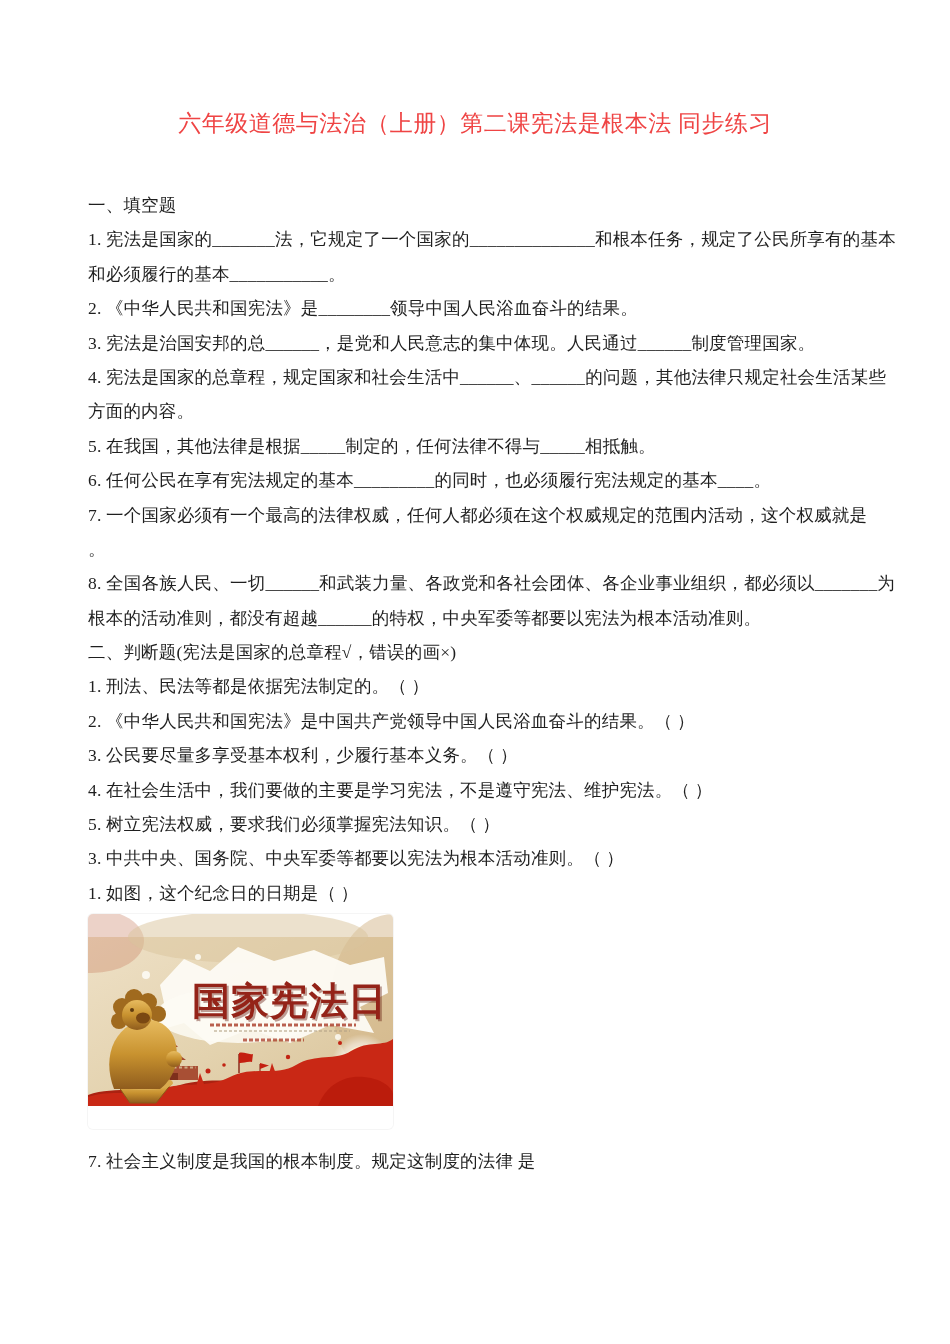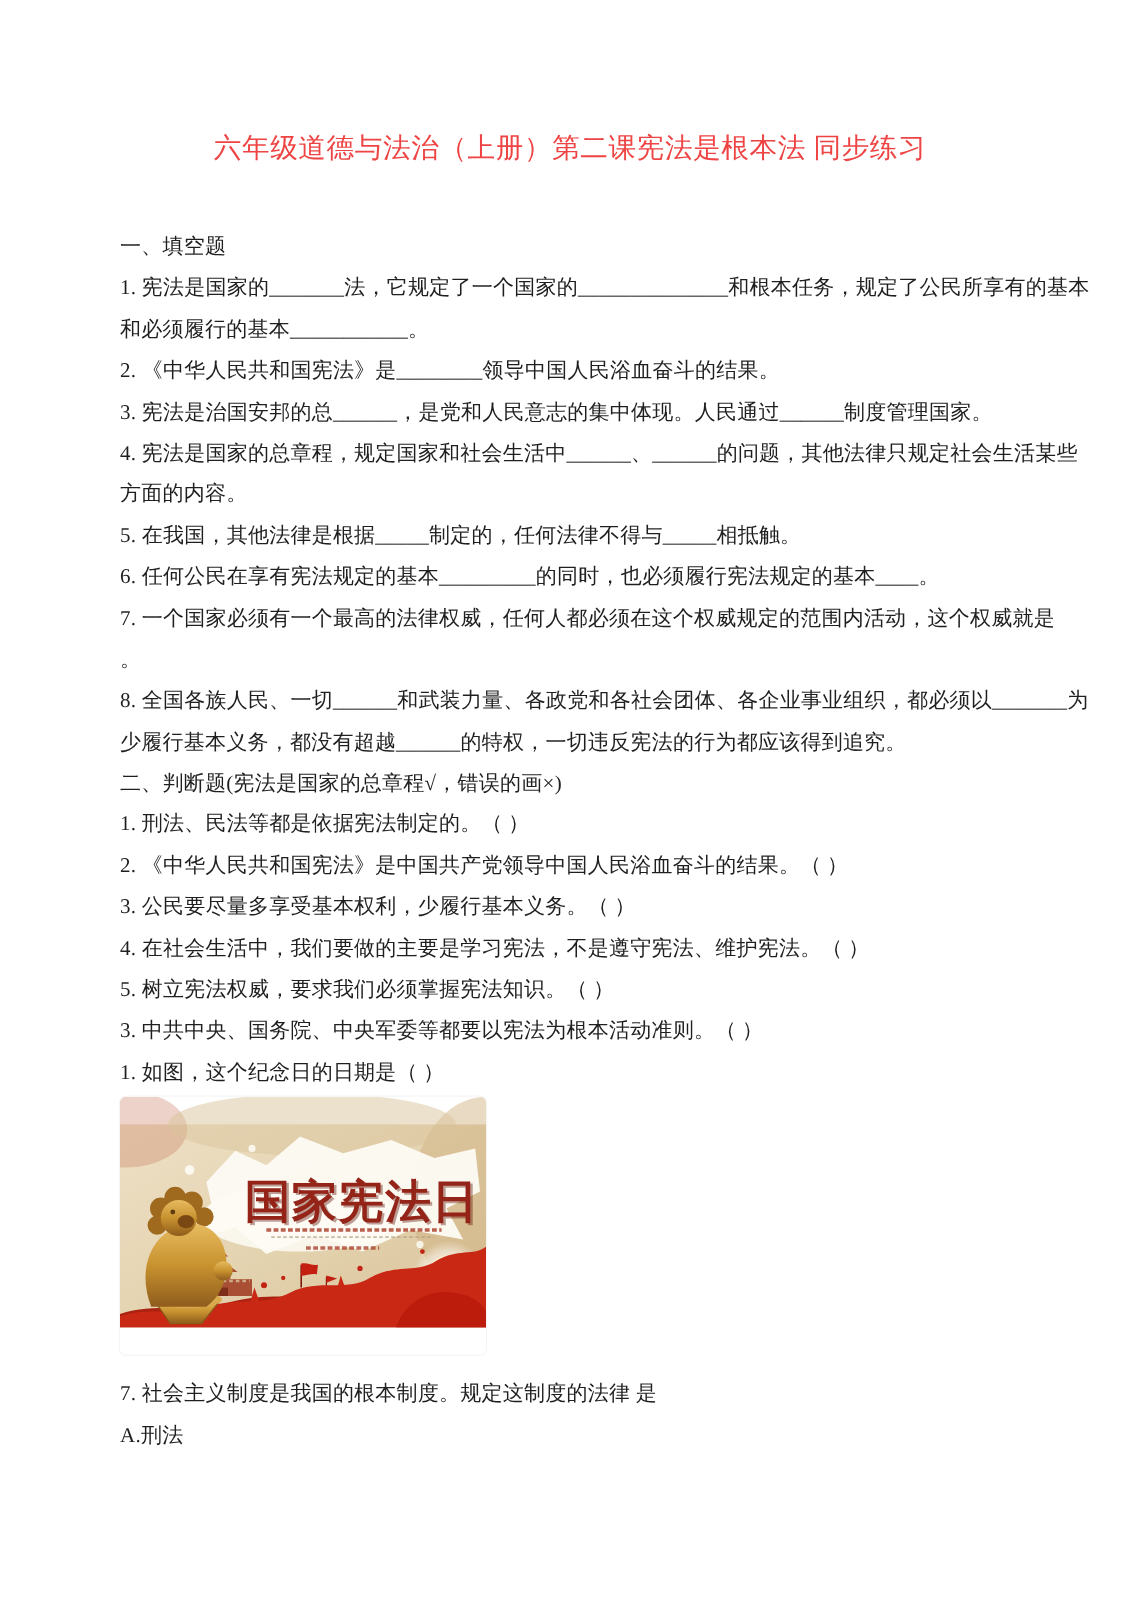--- a/index.html
+++ b/index.html
@@ -7,21 +7,21 @@
     position:relative; width:950px; height:1344px; background:#ffffff;
     font-family:"Liberation Serif","DejaVu Serif",serif; color:#1f1f1f;
     overflow:hidden;
   }
   .doc-title {
     position:absolute; top:112px; left:0; width:100%; margin:0;
     text-align:center; font-size:23px; font-weight:400; color:#ef4444;
     line-height:1; letter-spacing:0.5px;
   }
   .doc {
-    position:absolute; left:88px; top:188px; width:800px; font-size:17.5px;margin-left:12px;
+    position:absolute; left:88px; top:188px; width:800px; font-size:17.5px;
   }
   .line {
     height:34.4px; line-height:34.4px; white-space:nowrap; letter-spacing:0.2px;
   }
   .poster {
     width:305px; height:215px; margin:4px 0 15px 0;
     border-radius:5px; overflow:hidden; position:relative;
     box-shadow:0 0 0 1px rgba(0,0,0,0.04);
   }
   .poster svg { display:block; width:100%; height:100%; }
@@ -44,21 +44,21 @@
     <div class="line">和必须履行的基本___________。</div>
     <div class="line">2. 《中华人民共和国宪法》是________领导中国人民浴血奋斗的结果。</div>
     <div class="line">3. 宪法是治国安邦的总______，是党和人民意志的集中体现。人民通过______制度管理国家。</div>
     <div class="line">4. 宪法是国家的总章程，规定国家和社会生活中______、______的问题，其他法律只规定社会生活某些</div>
     <div class="line">方面的内容。</div>
     <div class="line">5. 在我国，其他法律是根据_____制定的，任何法律不得与_____相抵触。</div>
     <div class="line">6. 任何公民在享有宪法规定的基本_________的同时，也必须履行宪法规定的基本____。</div>
     <div class="line">7. 一个国家必须有一个最高的法律权威，任何人都必须在这个权威规定的范围内活动，这个权威就是</div>
     <div class="line">。</div>
     <div class="line">8. 全国各族人民、一切______和武装力量、各政党和各社会团体、各企业事业组织，都必须以_______为</div>
-    <div class="line">少履行基本义务，都没有超越______的特权，一切违反宪法的行为都应该得到追究。</div>
+    <div class="line">根本的活动准则，都没有超越______的特权，中央军委等都要以宪法为根本活动准则。</div>
 
     <div class="line">二、判断题(宪法是国家的总章程√，错误的画×)</div>
     <div class="line">1. 刑法、民法等都是依据宪法制定的。（ ）</div>
     <div class="line">2. 《中华人民共和国宪法》是中国共产党领导中国人民浴血奋斗的结果。（ ）</div>
     <div class="line">3. 公民要尽量多享受基本权利，少履行基本义务。（ ）</div>
     <div class="line">4. 在社会生活中，我们要做的主要是学习宪法，不是遵守宪法、维护宪法。（ ）</div>
     <div class="line">5. 树立宪法权威，要求我们必须掌握宪法知识。（  ）</div>
     <div class="line">3. 中共中央、国务院、中央军委等都要以宪法为根本活动准则。（ ）</div>
 
     <div class="line">1. 如图，这个纪念日的日期是（ ）</div>
@@ -153,16 +153,15 @@
           <circle cx="44" cy="73" r="2" fill="#5f3a0e"></circle>
           <circle cx="86" cy="122" r="8" fill="url(#goldGrad)"></circle>
         </g>
 
         <text class="poster-title-text" x="106" y="79" font-size="38" fill="#5f1206" opacity="0.4">国家宪法日</text>
         <text class="poster-title-text" x="104" y="77" font-size="38" fill="#942318">国家宪法日</text>
       </svg>
     </div>
 
     <div class="line">7. 社会主义制度是我国的根本制度。规定这制度的法律 是</div>
-    <div class="line">A.刑法</div>
   </div>
 
 </div>
 
 </body></html>

